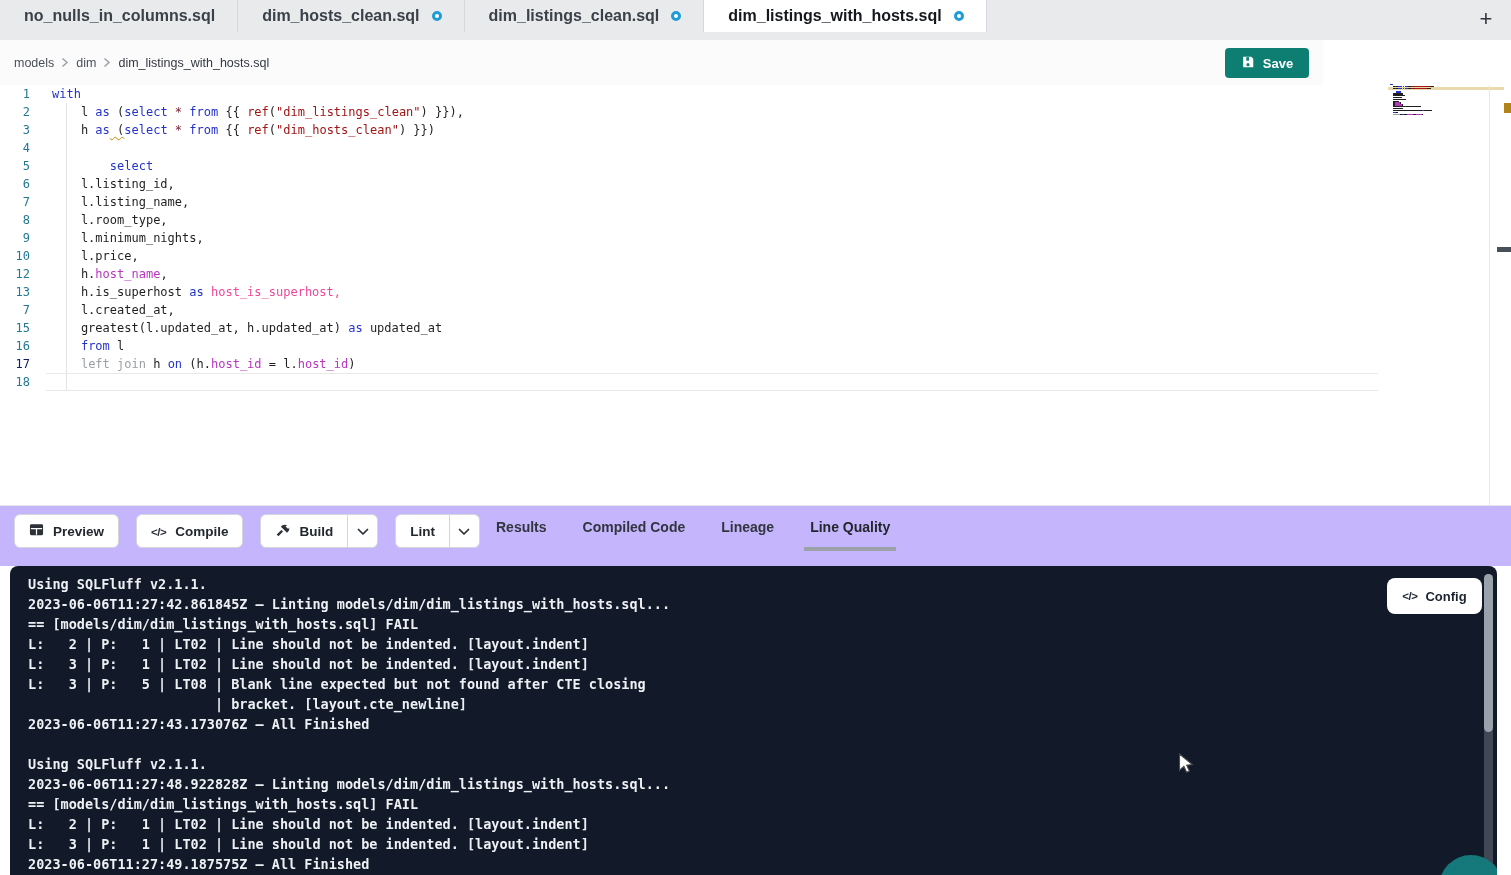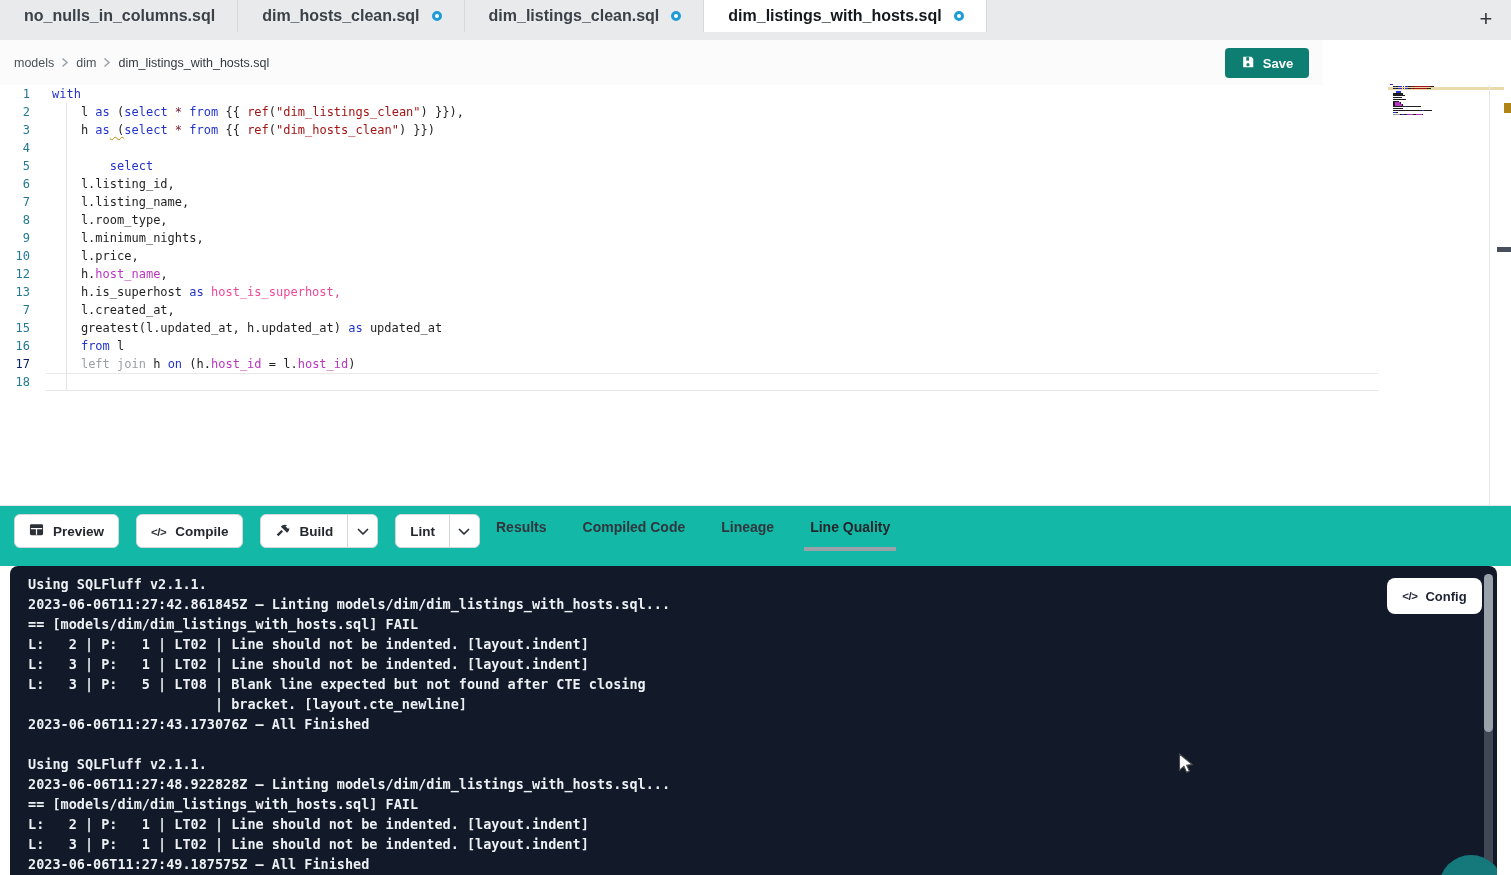--- a/index.html
+++ b/index.html
@@ -42,21 +42,21 @@
   
   #minimap-highlight { position:absolute; left:1388px; top:1.5px; width:116px; height:3.4px; background:#ead9ab; }
   #minimap { position:absolute; left:1390px; top:-1px; width:72px; }
   .mm-row { height:1.3px; margin-bottom:0.55px; display:flex; }
   .mm-row span { display:block; height:100%; }
   #editor-right-border { position:absolute; left:1489px; top:0; width:1px; height:420px; background:#e4e6e8; }
   #ruler-warning { position:absolute; left:1504px; top:18px; width:7px; height:10px; background:#b08417; }
   #ruler-cursor { position:absolute; left:1497px; top:162px; width:14px; height:5px; background:#474f5a; }
 
   
-  #toolbar { position:absolute; left:0; top:505px; width:1511px; height:61px; background:#14b8a6; border-top:1px solid #e4e6e8; }
+  #toolbar { position:absolute; left:0; top:505px; width:1511px; height:61px; background:#c4b5fd; border-top:1px solid #e4e6e8; }
   #toolbar-buttons { position:absolute; left:14px; top:8px; display:flex; align-items:center; }
   .btn-group { display:flex; margin-right:17px; border:1px solid #d4d7da; border-radius:6px; background:#fff; height:34px; }
   .btn { display:flex; align-items:center; gap:9px; padding:0 14px; background:transparent; border:none;
          font-family:"Liberation Sans",sans-serif; font-size:13.5px; font-weight:600; color:#23282e; cursor:pointer; height:100%; }
   .btn-caret { display:flex; align-items:center; justify-content:center; width:30px; border:none; background:transparent;
                border-left:1px solid #d4d7da; cursor:pointer; height:100%; }
   .code-glyph { font-size:11.5px; font-weight:700; color:#2b3137; letter-spacing:-0.5px; }
 
   #result-tabs { position:absolute; left:490px; top:0; height:45px; display:flex; gap:24px; }
   .rtab { height:45px; display:flex; align-items:center; padding:0 6px; font-size:14px; font-weight:600; color:#30363d;

